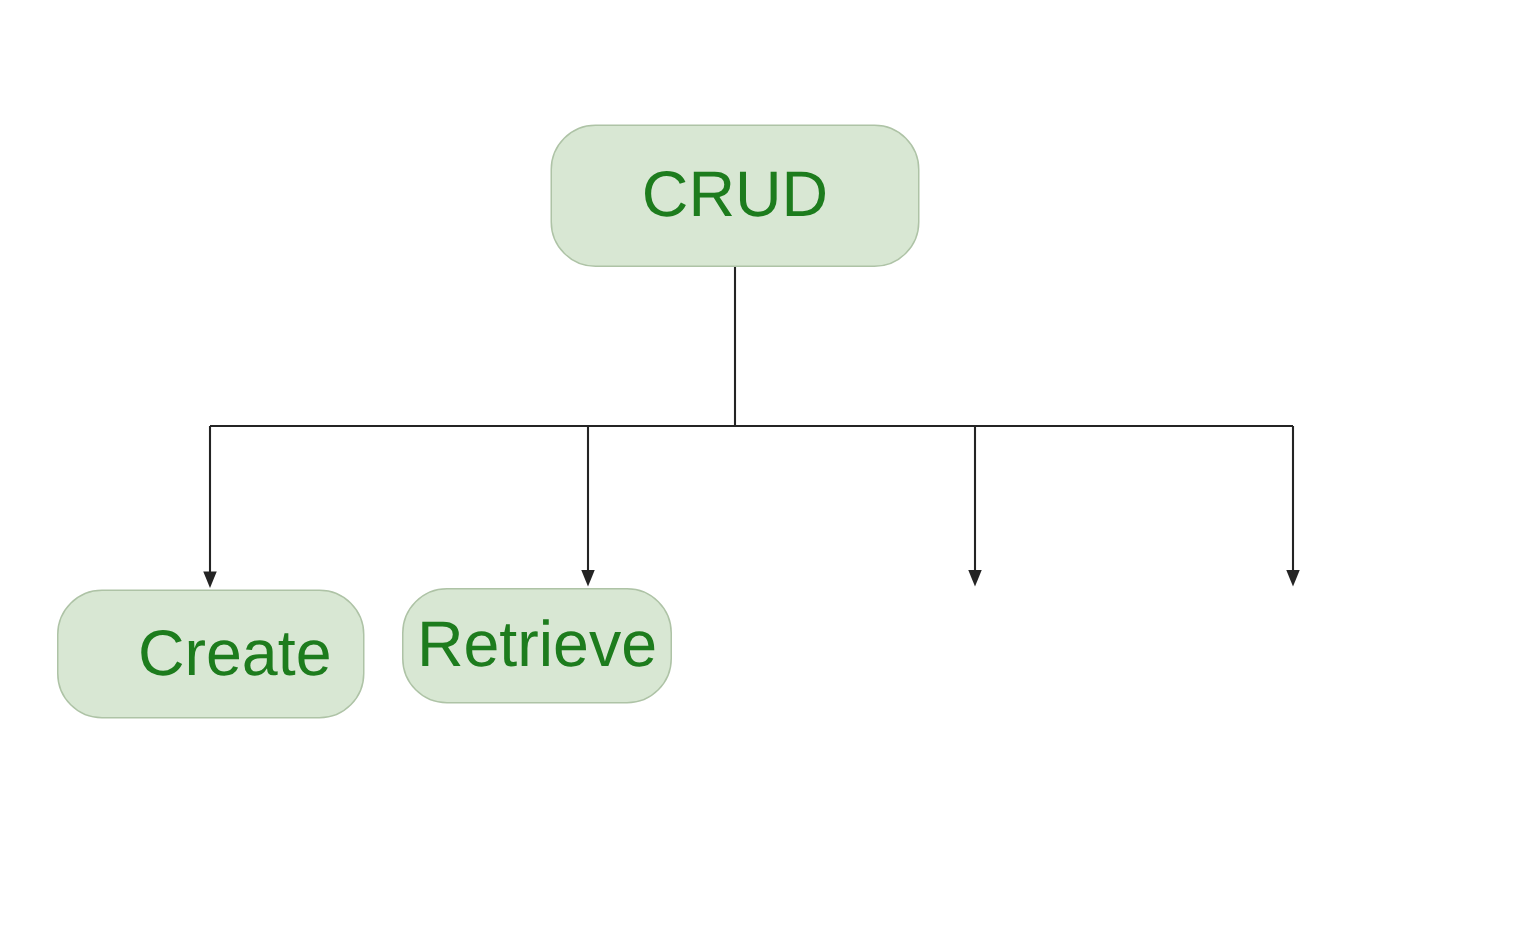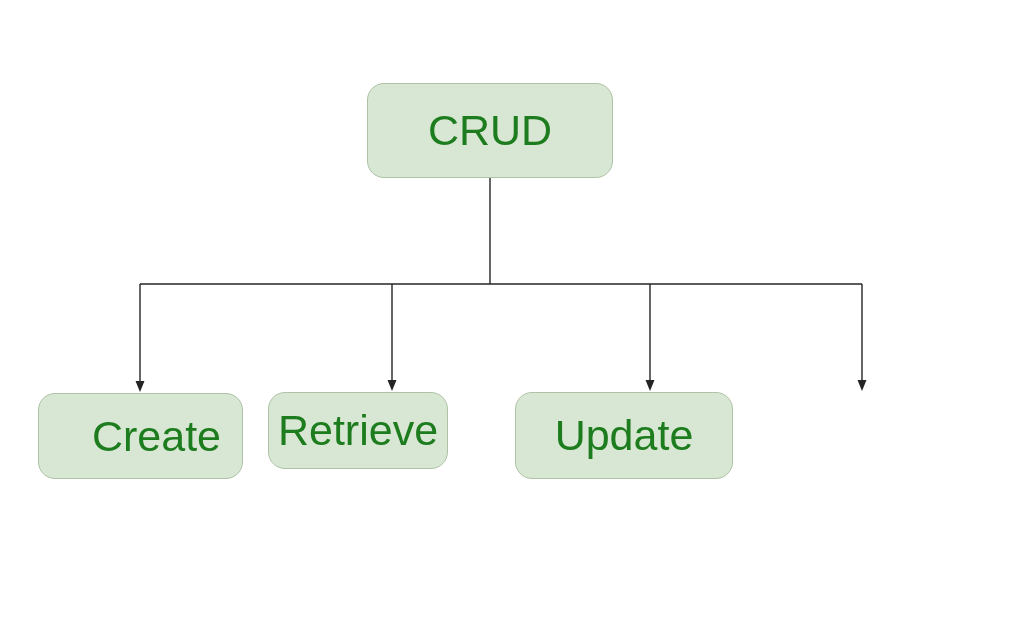--- a/index.html
+++ b/index.html
@@ -29,21 +29,21 @@
   }
   .connector-layer polygon {
     fill: var(--connector, #242424);
     stroke: none;
   }
   .node {
     position: absolute;
     box-sizing: border-box;
     background: var(--node-fill, #d8e7d3);
     border: 1.5px solid var(--node-border, #aec3a6);
-    border-radius: 17px;
+    border-radius: 30px;
     display: flex;
     align-items: center;
     justify-content: center;
   }
   .node-label {
     color: var(--node-text, #1d7c1d);
     font-size: 43px;
     line-height: 1;
     white-space: nowrap;
     user-select: none;
@@ -82,18 +82,15 @@
   </div>
 
   <div class="node node-create">
     <span class="node-label">Create</span>
   </div>
 
   <div class="node node-retrieve">
     <span class="node-label">Retrieve</span>
   </div>
 
-  <div class="node node-update">
-    <span class="node-label">Update</span>
-  </div>
 
 
 </div>
 
 </body></html>

